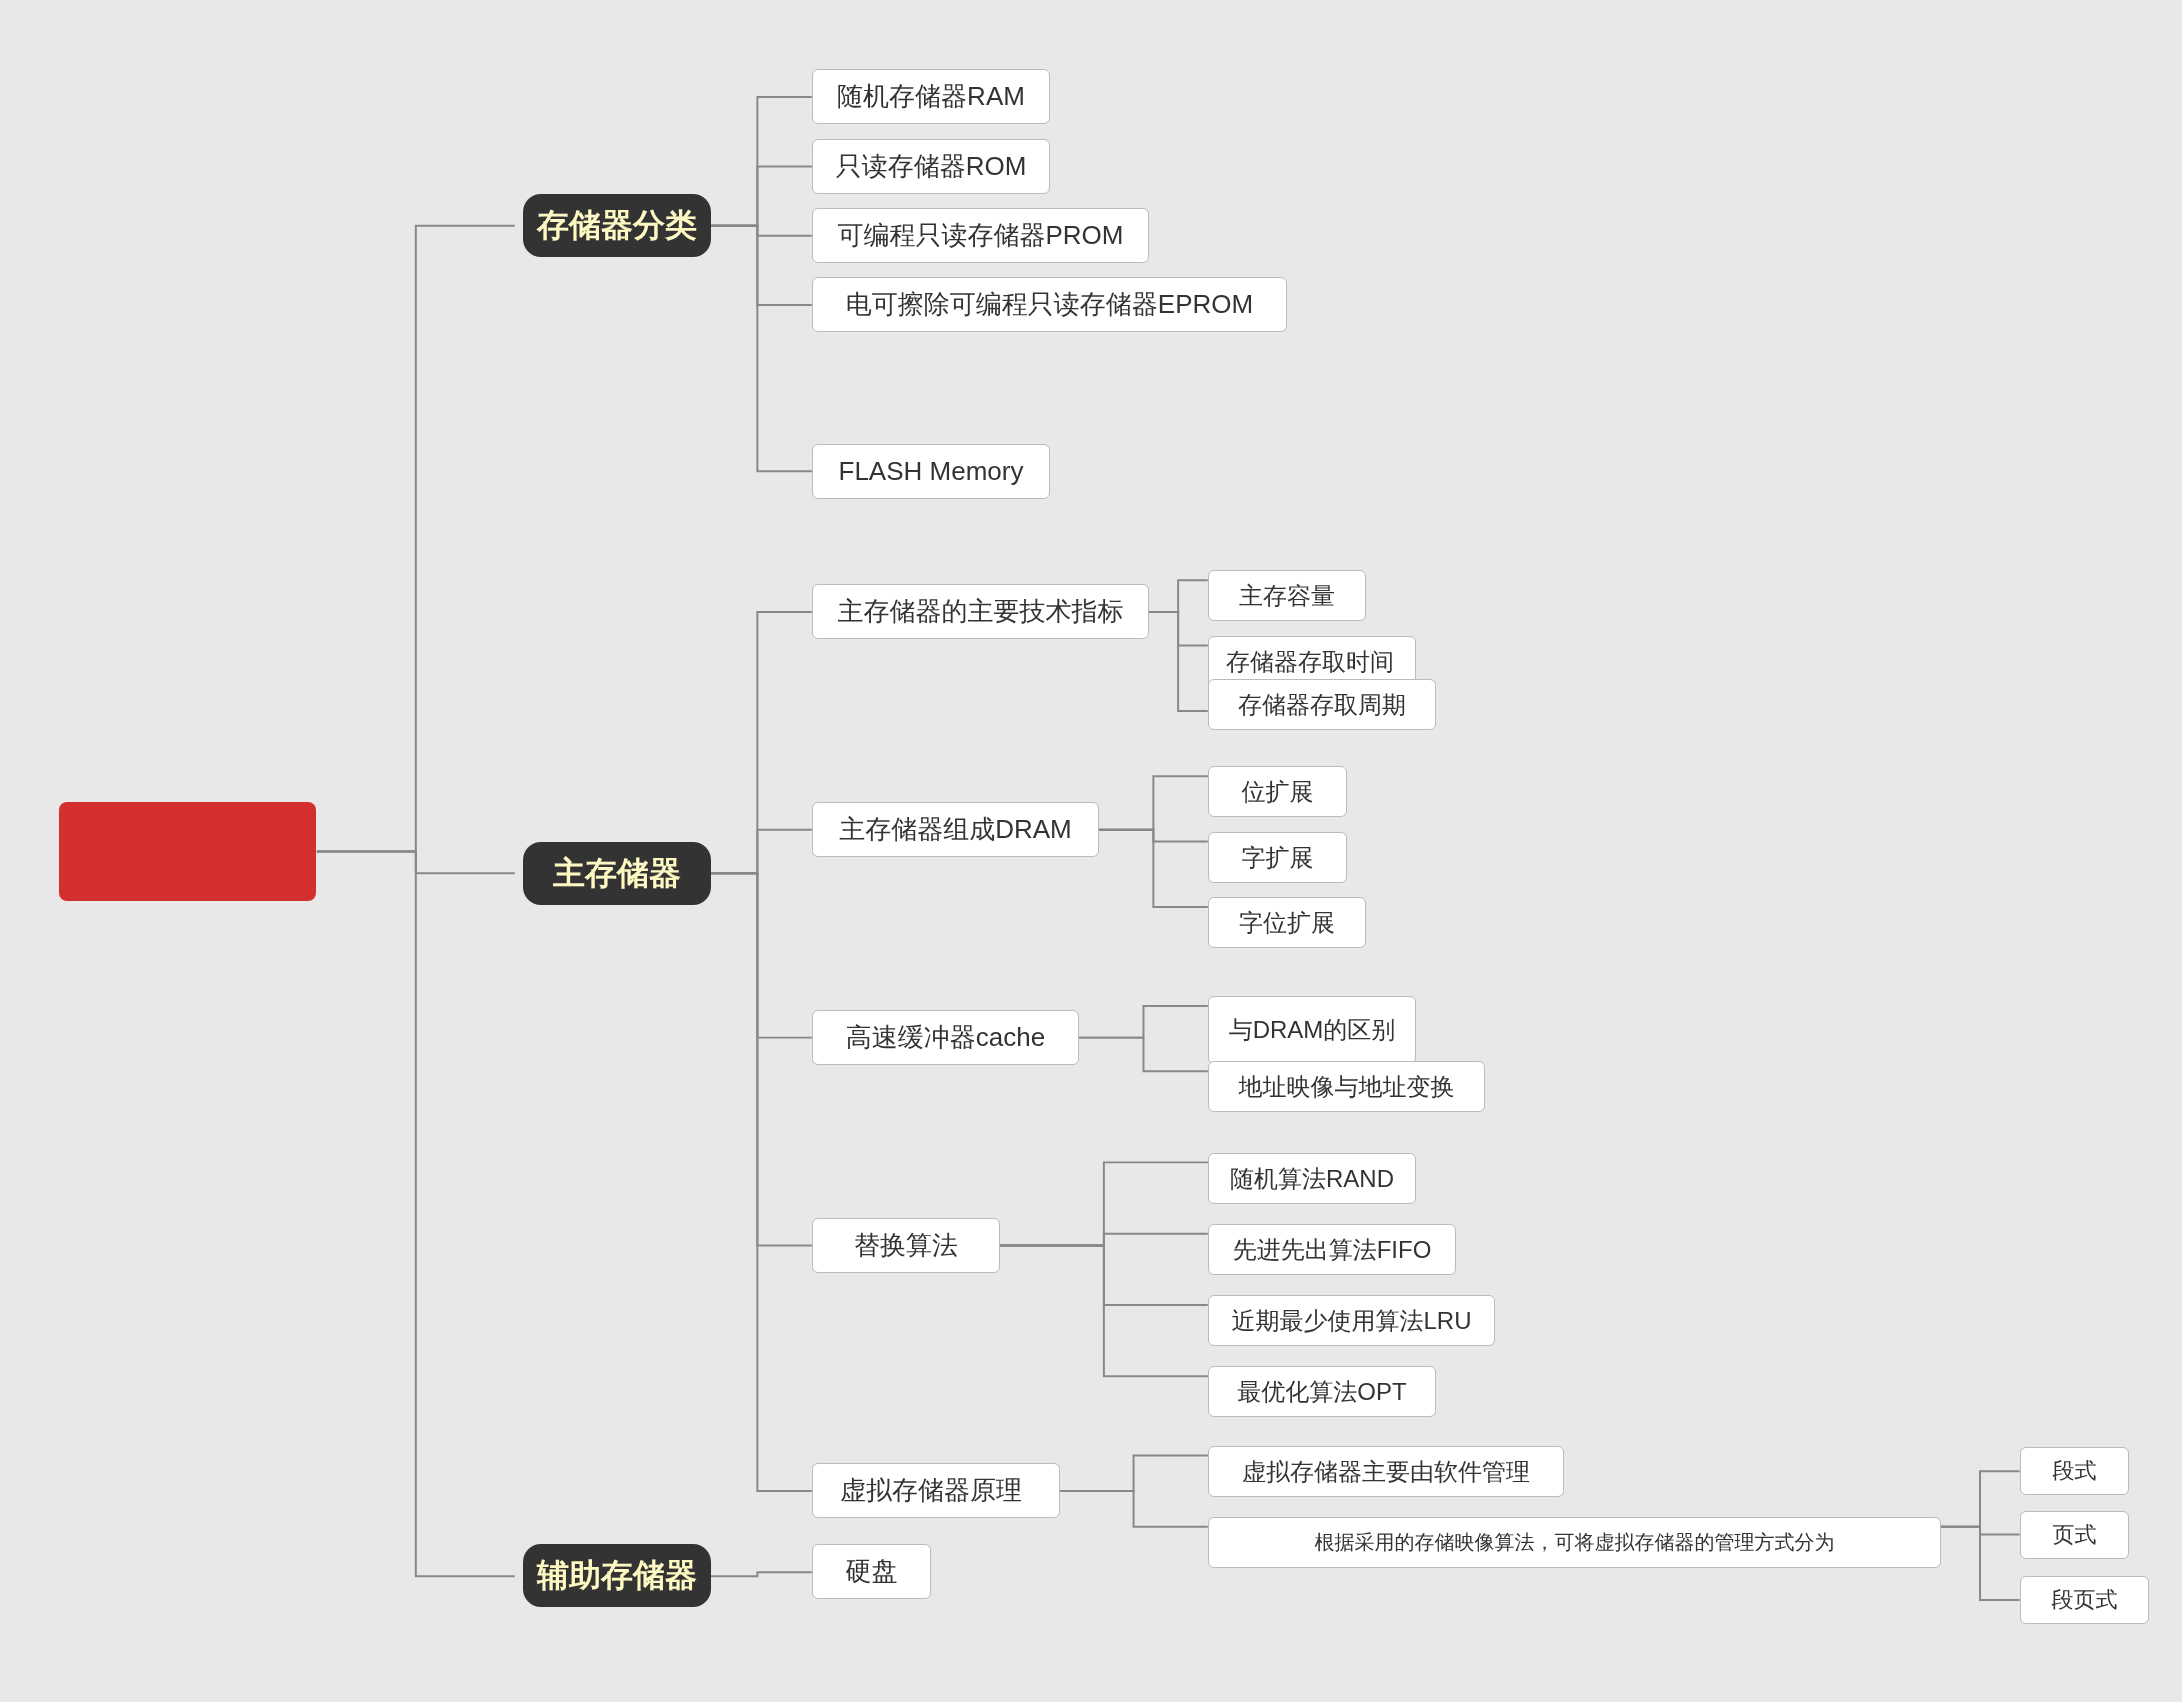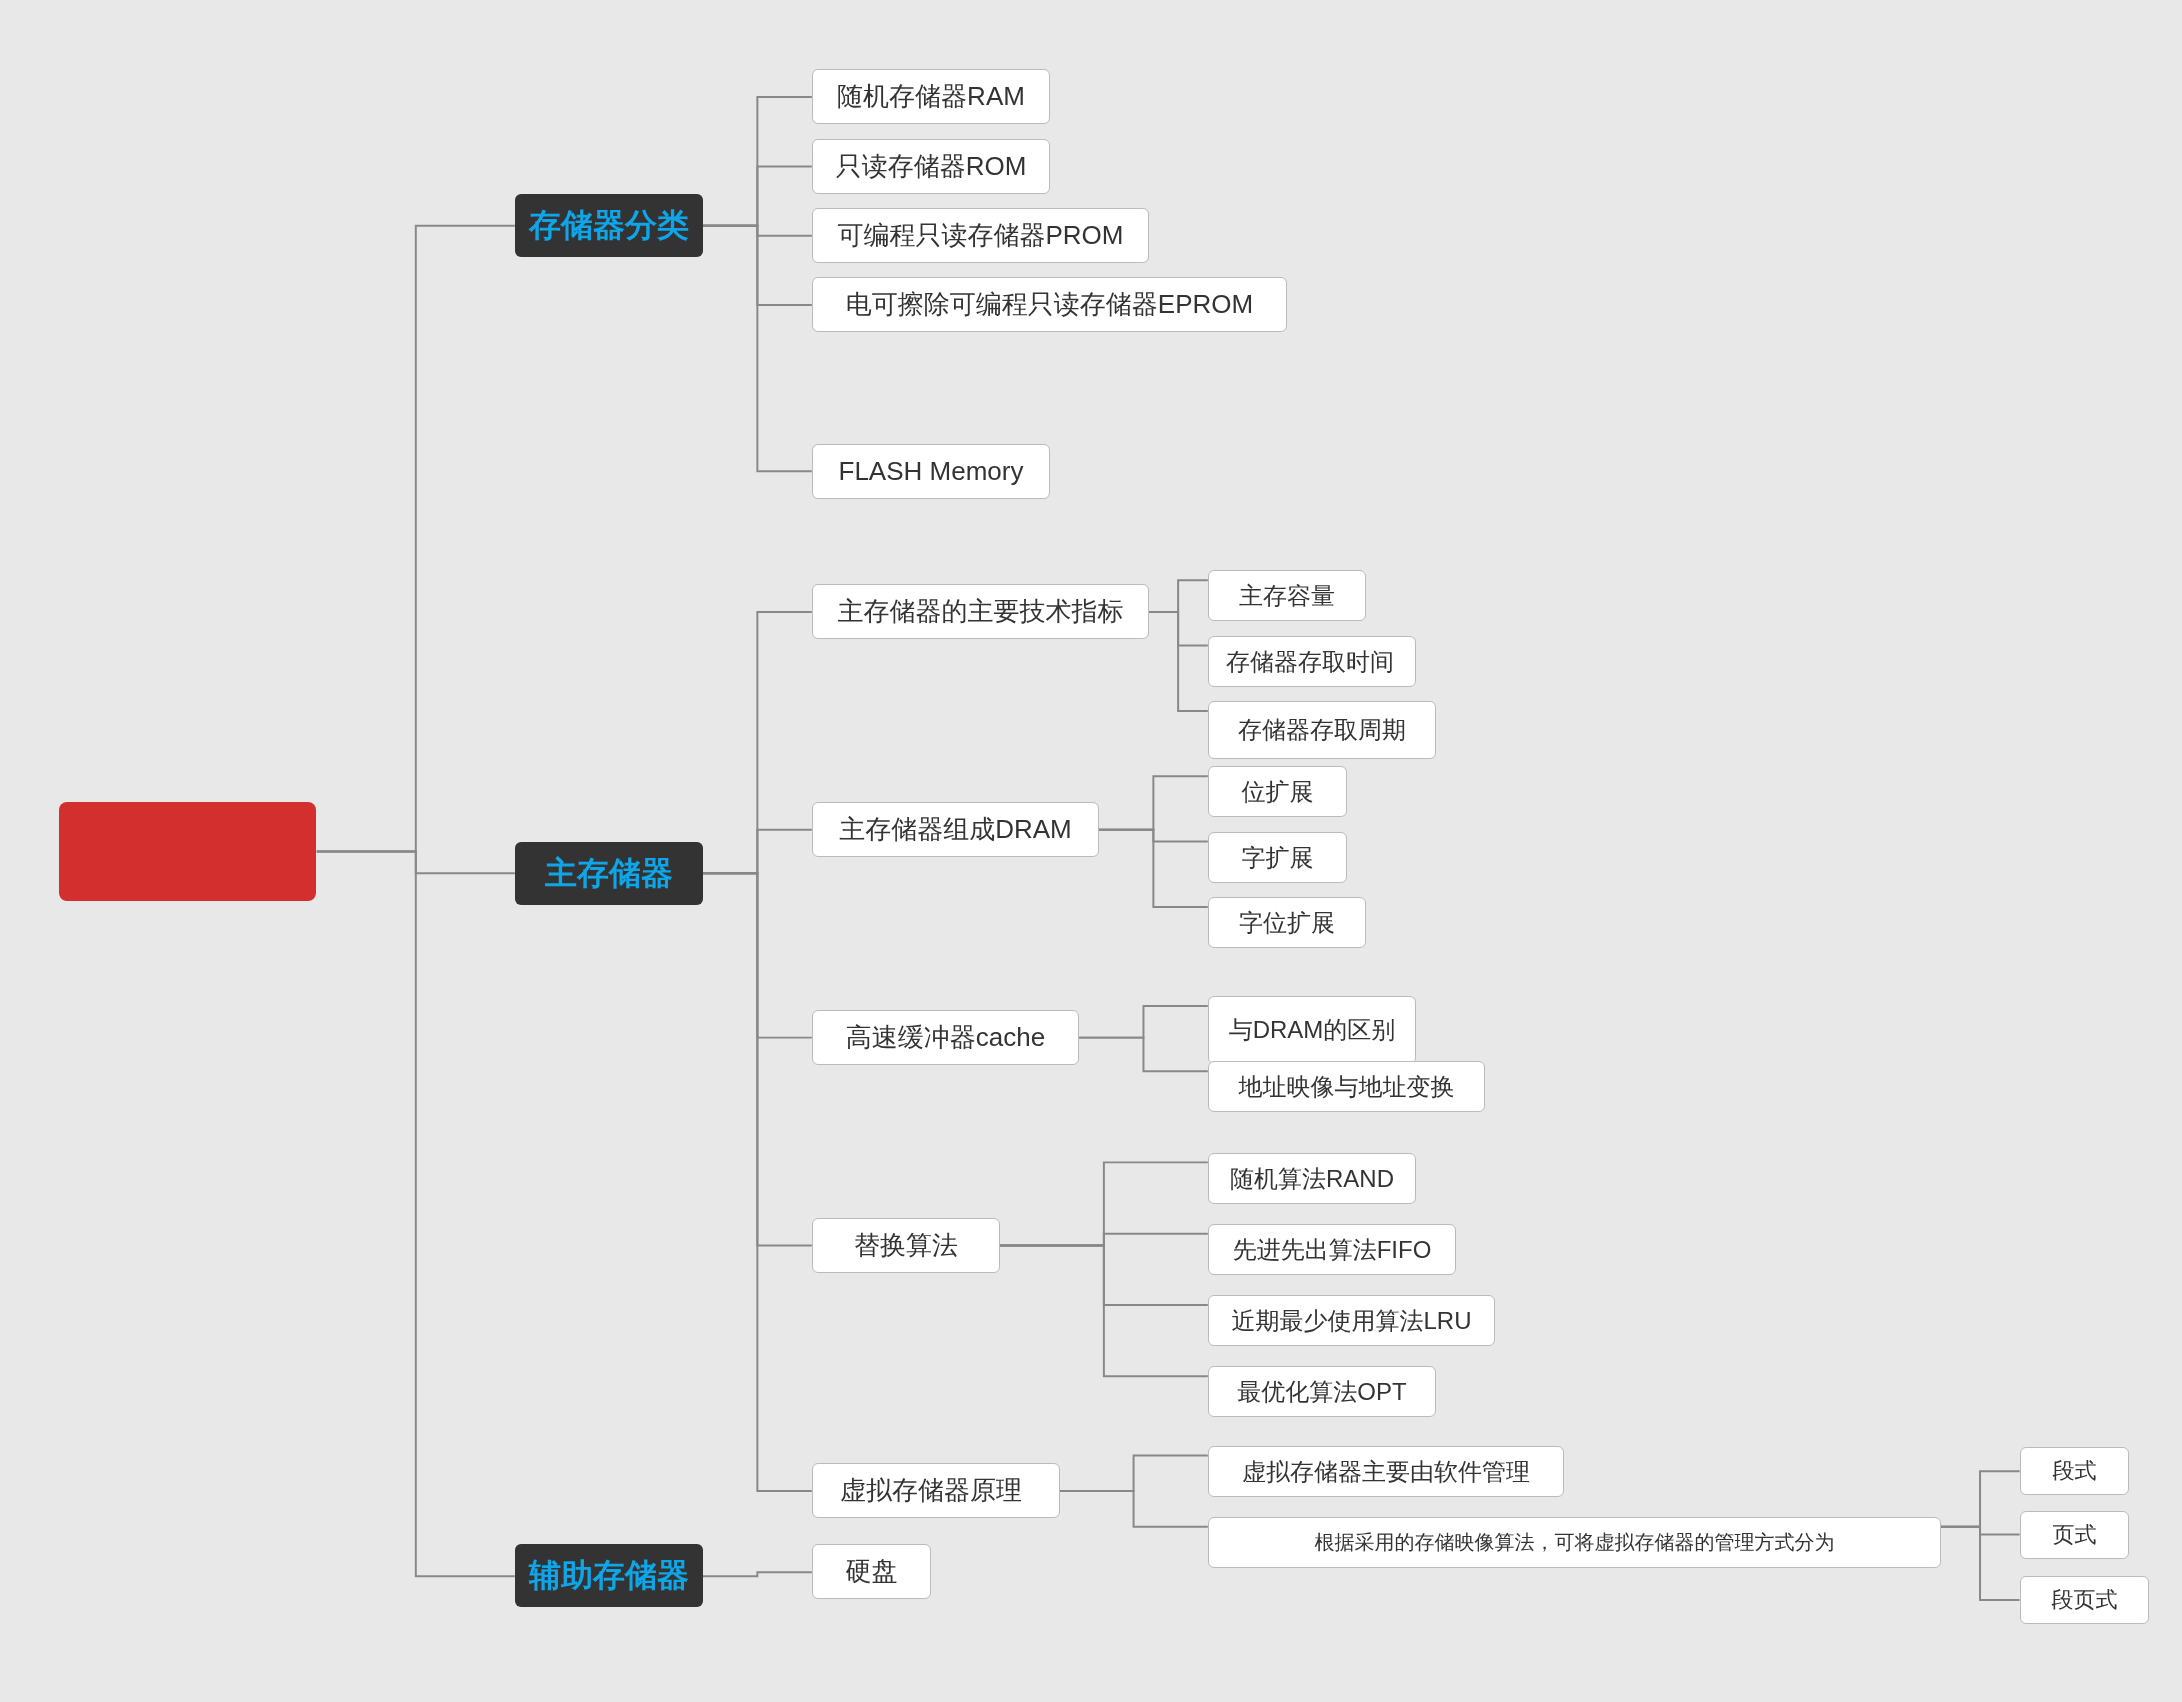--- a/index.html
+++ b/index.html
@@ -35,27 +35,28 @@
       font-size: 42px;
       font-weight: bold;
       border-radius: 8px;
       padding: 18px 32px;
       width: 257px;
       height: 99px;
     }
 
     .node-level1 {
       background: #333;
-      color: #0ea5e9;
+      color: #fef9c3;
       font-size: 32px;
       font-weight: bold;
-      border-radius: 6px;
+      border-radius: 18px;
       padding: 10px 24px;
       min-width: 158px;
       height: 63px;
+      margin-left: 8px;
     }
 
     .node-level2 {
       background: #fff;
       color: #333;
       font-size: 26px;
       border-radius: 6px;
       border: 1.5px solid #bbb;
       padding: 8px 18px;
       min-width: 119px;
@@ -184,21 +185,21 @@
   <div class="node node-level2" id="node-hdd" style="left:812px; top:1544px; width:119px; height:55px;">
     <span>硬盘</span>
   </div>
 
   <div class="node node-level3" id="node-main_cap" style="left:1208px; top:554px; width:158px; height:51px;">
     <span>主存容量</span>
   </div>
   <div class="node node-level3" id="node-access_time" style="left:1208px; top:620px; width:208px; height:51px;padding-left:12px;">
     <span>存储器存取时间</span>
   </div>
-  <div class="node node-level3" id="node-access_cycle" style="left:1208px; top:685px; width:228px; height:58px;">
+  <div class="node node-level3" id="node-access_cycle" style="left:1208px; top:663px; width:228px; height:51px;">
     <span>存储器存取周期</span>
   </div>
   <div class="node node-level3" id="node-bit_expand" style="left:1208px; top:750px; width:139px; height:51px;">
     <span>位扩展</span>
   </div>
   <div class="node node-level3" id="node-word_expand" style="left:1208px; top:816px; width:139px; height:51px;">
     <span>字扩展</span>
   </div>
   <div class="node node-level3" id="node-wordbit_expand" style="left:1208px; top:881px; width:158px; height:51px;">
     <span>字位扩展</span>

